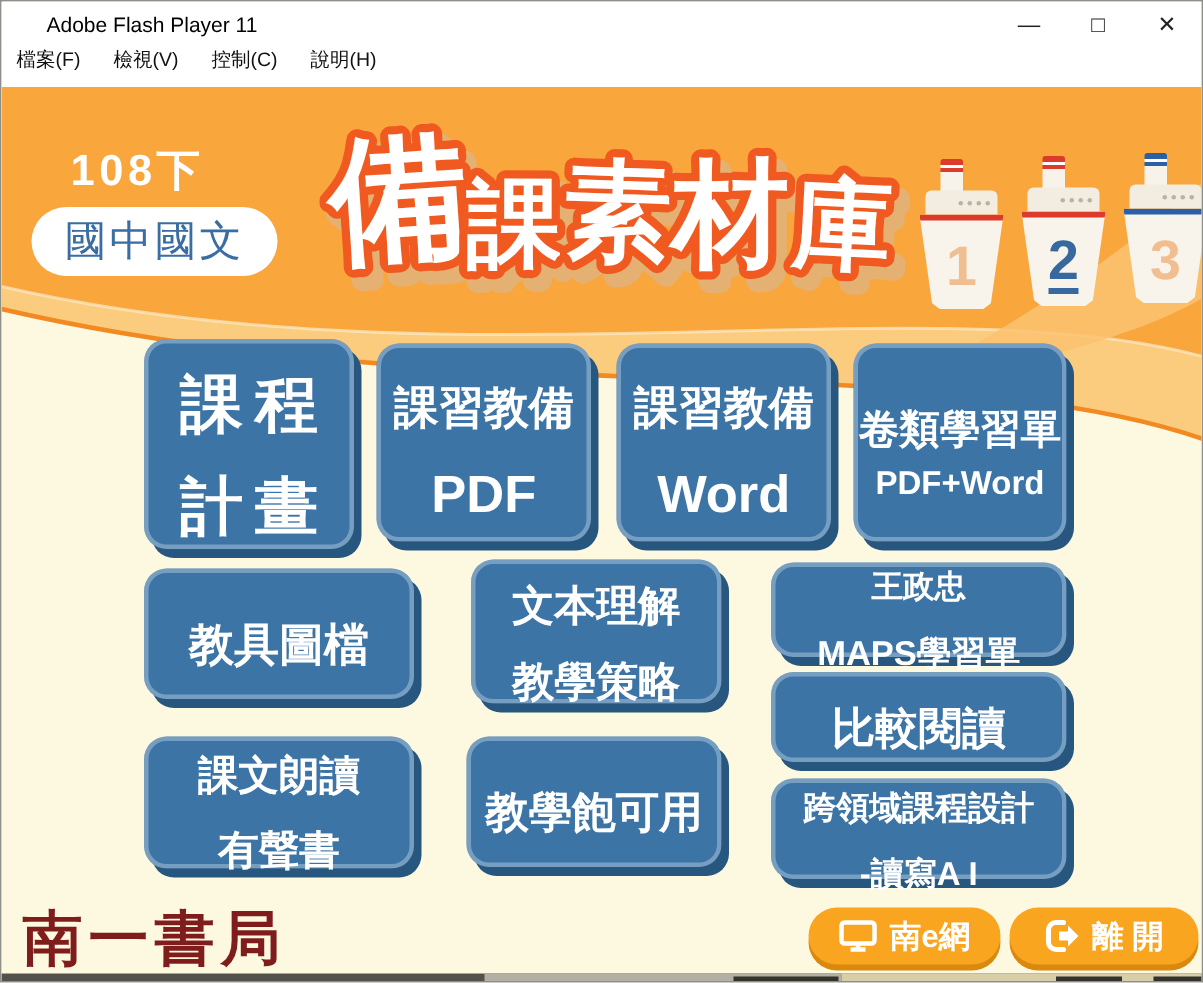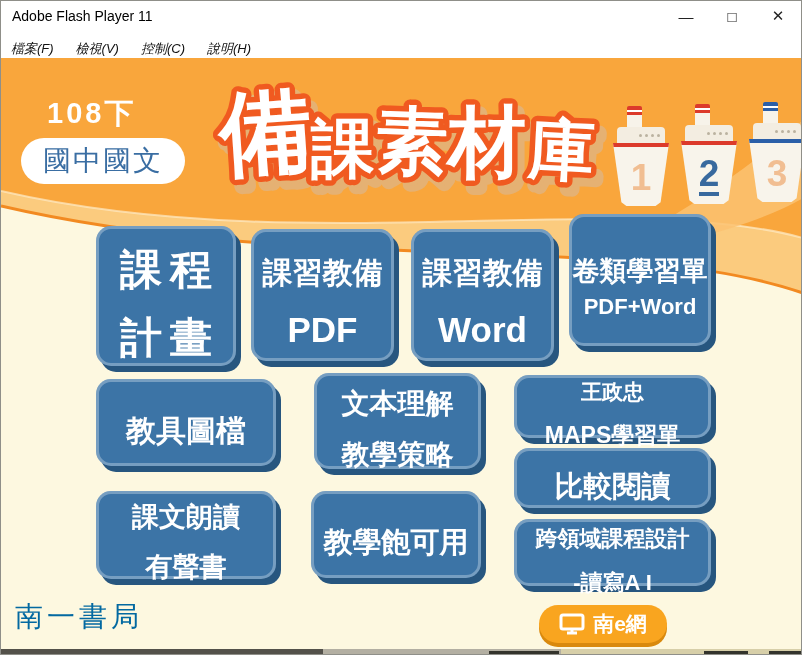--- a/index.html
+++ b/index.html
@@ -1,24 +1,24 @@
 <!DOCTYPE html>
 <html><head>
 <meta charset="utf-8">
 <style>
   html,body{margin:0;padding:0;background:#c9c9c9;}
   *{box-sizing:border-box;font-family:"Liberation Sans","DejaVu Sans",sans-serif;}
   .window{position:relative;width:802px;height:655px;background:#fff;border:1px solid #8f8f89;overflow:hidden;}
   
-  .titlebar{position:absolute;left:0;top:0;width:100%;height:30px;background:#fff;display:flex;align-items:center;}
+  .titlebar{position:absolute;left:0;top:0;width:100%;height:30px;background:#fff;display:flex;align-items:center;padding-left:19px;}
   .titlebar .title{margin-left:11px;font-size:14px;color:#000;}
   .win-controls{position:absolute;right:0;top:0;height:30px;display:flex;}
   .win-btn{width:46px;height:30px;display:flex;align-items:center;justify-content:center;font-size:15px;color:#222;cursor:pointer;}
   
-  .menubar{position:absolute;left:0;top:30px;width:100%;height:27px;background:#fff;display:flex;align-items:flex-end;gap:22px;padding-left:10px;font-style:italic;}
+  .menubar{position:absolute;left:0;top:30px;width:100%;height:27px;background:#fff;display:flex;align-items:flex-start;gap:22px;padding-left:10px;}
   .menu-item{font-size:13px;color:#111;cursor:pointer;}
   
   .stage{position:absolute;left:0;top:57px;width:802px;height:591px;background:#FDF8E0;overflow:hidden;}
   .waves{position:absolute;left:0;top:0;}
   .semester{position:absolute;left:46px;top:36px;color:#fff;font-size:29px;font-weight:bold;letter-spacing:3px;}
   .subject-pill{position:absolute;left:20px;top:80px;width:164px;height:46px;background:#fff;border-radius:26px;
     display:flex;align-items:center;justify-content:center;color:#3A6EA3;font-size:28px;font-weight:normal;letter-spacing:2px;}
   .main-title{position:absolute;left:212px;top:6px;}
   
   .ships{position:absolute;left:612px;top:44px;width:192px;height:102px;}
@@ -32,21 +32,21 @@
   .hull-stripe{position:absolute;left:0;top:0;width:100%;height:4px;}
   .boat-num{font-size:37px;font-weight:bold;line-height:1;margin-top:6px;}
   
   .bbtn{position:absolute;background:#3C74A6;border-radius:15px;
     box-shadow:5px 6px 0 #27567F, inset 0 0 0 3px rgba(255,255,255,0.30);
     display:flex;flex-direction:column;align-items:center;justify-content:center;
     color:#fff;font-weight:bold;text-align:center;cursor:pointer;line-height:1.25;}
   .bbtn span{display:block;margin-top:16px;}
   
   .brand{position:absolute;left:14px;top:540px;font-family:"DejaVu Serif","Liberation Serif",serif;
-    font-size:28px;font-weight:normal;color:#0369a1;letter-spacing:4px;}
+    font-size:40px;font-weight:bold;color:#7f1d1d;letter-spacing:4px;}
   .obtn{position:absolute;height:38px;background:#F9A51F;border-radius:20px;box-shadow:0 4px 0 #D9890D;
     display:flex;align-items:center;justify-content:center;gap:8px;color:#fff;font-weight:bold;font-size:21px;cursor:pointer;}
   
   .sliver{position:absolute;left:0;top:648px;width:802px;height:7px;background:#53514A;}
   .sliver .seg{position:absolute;top:0;height:7px;}
   .sliver .mark{position:absolute;background:#33332C;}
 </style>
 </head>
 <body>
 
@@ -156,21 +156,21 @@
     <div class="bbtn" style="left:250px;top:171px;width:143px;height:132px;">
       <span style="font-size:30px;">課習教備</span>
       <span style="font-size:35px;">PDF</span>
     </div>
 
     <div class="bbtn" style="left:410px;top:171px;width:143px;height:132px;">
       <span style="font-size:30px;">課習教備</span>
       <span style="font-size:35px;">Word</span>
     </div>
 
-    <div class="bbtn" style="left:568px;top:156px;width:142px;height:132px;">
+    <div class="bbtn" style="left:568px;top:171px;width:142px;height:132px;">
       <span style="font-size:27px;">卷類學習單</span>
       <span style="font-size:22px;margin-top:4px;">PDF+Word</span>
     </div>
 
     <div class="bbtn" style="left:95px;top:321px;width:180px;height:87px;font-size:30px;justify-content:center;">
       <span>教具圖檔</span>
     </div>
 
     <div class="bbtn" style="left:313px;top:315px;width:167px;height:96px;font-size:28px;">
       <span>文本理解</span>
@@ -204,20 +204,27 @@
 
     <div class="obtn" style="left:538px;top:547px;width:128px;">
       <svg width="26" height="22" viewBox="0 0 26 22">
         <rect x="2" y="2" width="22" height="14" rx="2" fill="none" stroke="#fff" stroke-width="3"></rect>
         <line x1="13" y1="16" x2="13" y2="19" stroke="#fff" stroke-width="3"></line>
         <line x1="8" y1="20" x2="18" y2="20" stroke="#fff" stroke-width="3"></line>
       </svg>
       <span>南e網</span>
     </div>
 
+    <div class="obtn" style="left:672px;top:547px;width:126px;">
+      <svg width="24" height="24" viewBox="0 0 24 24">
+        <path d="M13 3 H8 a5 5 0 0 0 -5 5 v8 a5 5 0 0 0 5 5 h5" fill="none" stroke="#fff" stroke-width="3.4" stroke-linecap="round"></path>
+        <path d="M10 9 h6 v-4 l7 7 -7 7 v-4 h-6 z" fill="#fff"></path>
+      </svg>
+      <span>離 開</span>
+    </div>
   </div>
 
   <div class="sliver">
     <div class="seg" style="left:322px;width:238px;background:#B3AFA2;"></div>
     <div class="seg" style="left:560px;width:242px;background:#D7CFA9;"></div>
     <div class="mark" style="left:488px;top:2px;width:70px;height:3px;"></div>
     <div class="mark" style="left:703px;top:2px;width:44px;height:4px;"></div>
     <div class="mark" style="left:768px;top:2px;width:32px;height:4px;"></div>
   </div>
 

